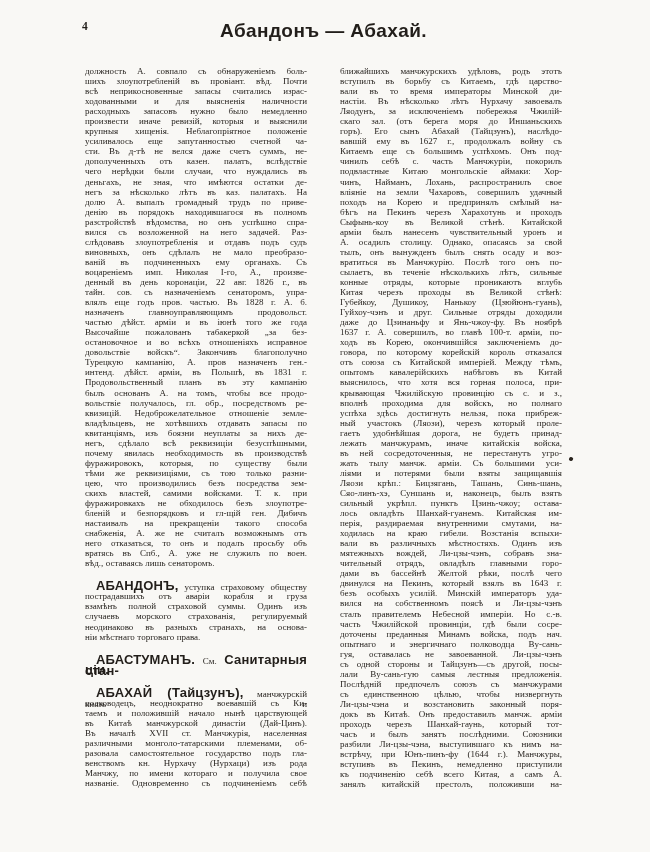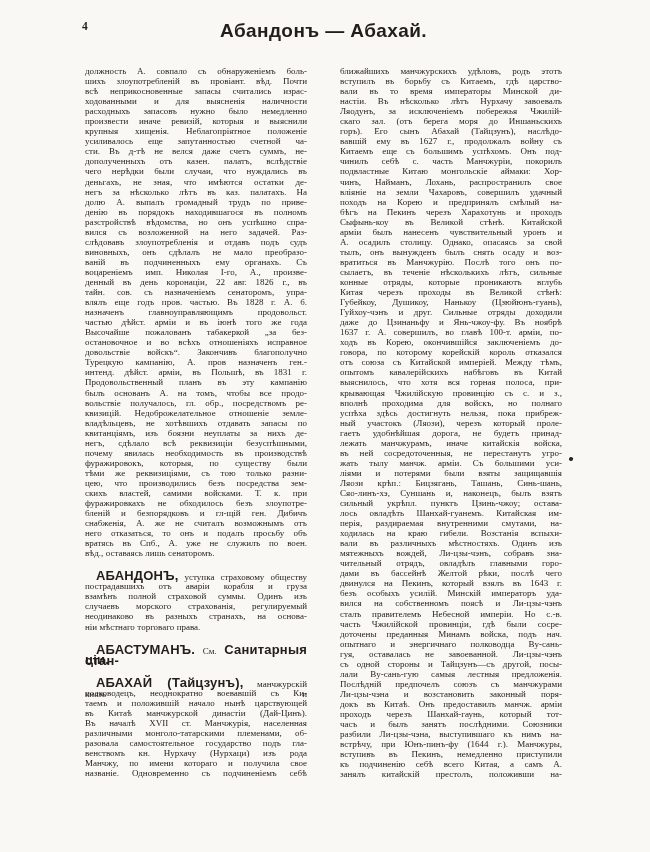--- a/index.html
+++ b/index.html
@@ -127,20 +127,21 @@
           <div class="line"><span>владѣльцевъ, не хотѣвшихъ отдавать запасы по</span></div>
           <div class="line"><span>квитанціямъ, изъ боязни неуплаты за нихъ де-</span></div>
           <div class="line"><span>негъ, сдѣлало всѣ реквизиціи безуспѣшными,</span></div>
           <div class="line"><span>почему явилась необходимость въ производствѣ</span></div>
           <div class="line"><span>фуражировокъ, которыя, по существу были</span></div>
           <div class="line"><span>тѣми же реквизиціями, съ тою только разни-</span></div>
           <div class="line"><span>цею, что производились безъ посредства зем-</span></div>
           <div class="line"><span>скихъ властей, самими войсками. Т. к. при</span></div>
           <div class="line"><span>фуражировкахъ не обходилось безъ злоупотре-</span></div>
           <div class="line"><span>бленій и безпорядковъ и гл-щій ген. Дибичъ</span></div>
+          <div class="line"><span>настаивалъ на прекращеніи такого способа</span></div>
           <div class="line"><span>снабженія, А. же не считалъ возможнымъ отъ</span></div>
           <div class="line"><span>него отказаться, то онъ и подалъ просьбу объ</span></div>
           <div class="line"><span>вратясь въ Спб., А. уже не служилъ по воен.</span></div>
           <div class="line no-just"><span>вѣд., оставаясь лишь сенаторомъ.</span></div>
         </div>
         <div class="para indent">
           <div class="line first"><span class="b">АБАНДОНЪ,</span><span> уступка страховому обществу</span></div>
           <div class="line"><span>пострадавшихъ отъ аваріи корабля и груза</span></div>
           <div class="line"><span>взамѣнъ полной страховой суммы. Одинъ изъ</span></div>
           <div class="line"><span>случаевъ морского страхованія, регулируемый</span></div>
@@ -221,20 +222,21 @@
           <div class="line"><span>безъ особыхъ усилій. Минскій императоръ уда-</span></div>
           <div class="line"><span>вился на собственномъ поясѣ и Ли-цзы-чэнъ</span></div>
           <div class="line"><span>сталъ правителемъ Небесной имперіи. Но с.-в.</span></div>
           <div class="line"><span>часть Чжилійской провинціи, гдѣ были сосре-</span></div>
           <div class="line"><span>доточены преданныя Минамъ войска, подъ нач.</span></div>
           <div class="line"><span>опытнаго и энергичнаго полководца Ву-сань-</span></div>
           <div class="line"><span>гуя, оставалась не завоеванной. Ли-цзы-чэнъ</span></div>
           <div class="line"><span>съ одной стороны и Тайцзунъ—съ другой, посы-</span></div>
           <div class="line"><span>лали Ву-сань-гую самыя лестныя предложенія.</span></div>
           <div class="line"><span>Послѣдній предпочелъ союзъ съ манчжурами</span></div>
+          <div class="line"><span>съ единственною цѣлью, чтобы низвергнуть</span></div>
           <div class="line"><span>Ли-цзы-чэна и возстановить законный поря-</span></div>
           <div class="line"><span>докъ въ Китаѣ. Онъ предоставилъ манчж. арміи</span></div>
           <div class="line"><span>проходъ черезъ Шанхай-гаунь, который тот-</span></div>
           <div class="line"><span>часъ и былъ занятъ послѣдними. Союзники</span></div>
           <div class="line"><span>разбили Ли-цзы-чэна, выступившаго къ нимъ на-</span></div>
           <div class="line"><span>встрѣчу, при Юнъ-пинъ-фу (1644 г.). Манчжуры,</span></div>
           <div class="line"><span>вступивъ въ Пекинъ, немедленно приступили</span></div>
           <div class="line"><span>къ подчиненію себѣ всего Китая, а самъ А.</span></div>
           <div class="line"><span>занялъ китайскій престолъ, положивши на-</span></div>
         </div>

